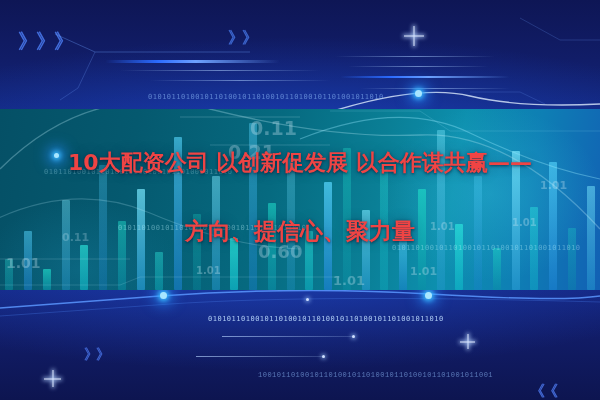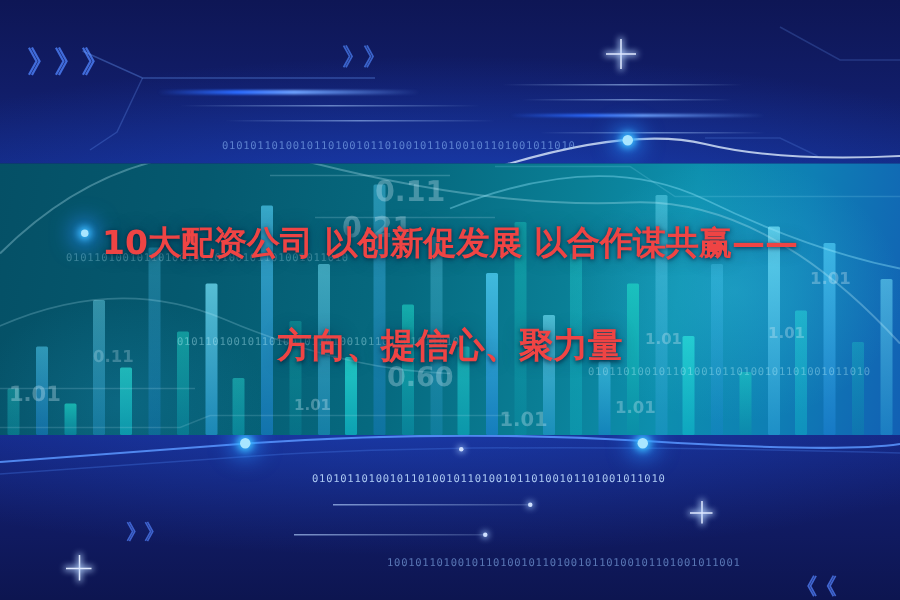--- a/index.html
+++ b/index.html
@@ -191,21 +191,21 @@
     <svg width="600" height="110" style="position:absolute;left:0;top:0;">
       <path d="M 0,18 L 160,6 Q 300,-4 430,4 T 600,6" fill="none" stroke="rgba(90,150,255,.85)" stroke-width="1.4"></path>
       <path d="M 0,26 L 170,14 Q 320,4 600,12" fill="none" stroke="rgba(70,120,230,.35)" stroke-width="1"></path>
     </svg>
 
     <div class="node" style="left:160px;top:2px;"></div>
     <div class="node" style="left:425px;top:2px;"></div>
     <div class="dot" style="left:306px;top:8px;"></div>
 
     <div class="binrow bright" style="left:208px;top:26px;">01010110100101101001011010010110100101101001011010</div>
-    <div class="binrow" style="left:258px;top:82px;">10010110100101101001011010010110100101101001011001</div>
+    <div class="binrow" style="left:258px;top:82px;font-family:Liberation Mono, monospace;">10010110100101101001011010010110100101101001011001</div>
 
     <div class="connline" style="left:222px;top:46px;width:132px;"></div>
     <div class="dot" style="left:352px;top:45px;"></div>
     <div class="connline" style="left:196px;top:66px;width:127px;"></div>
     <div class="dot" style="left:322px;top:65px;"></div>
 
     <div class="chev" style="left:84px;top:56px;font-size:14px;color:#466fe0;">》》</div>
     <div class="chev" style="left:530px;top:92px;font-size:15px;color:#4a74e6;">《《</div>
 
     <div class="star" style="left:44px;top:80px;width:17px;height:17px;"></div>

